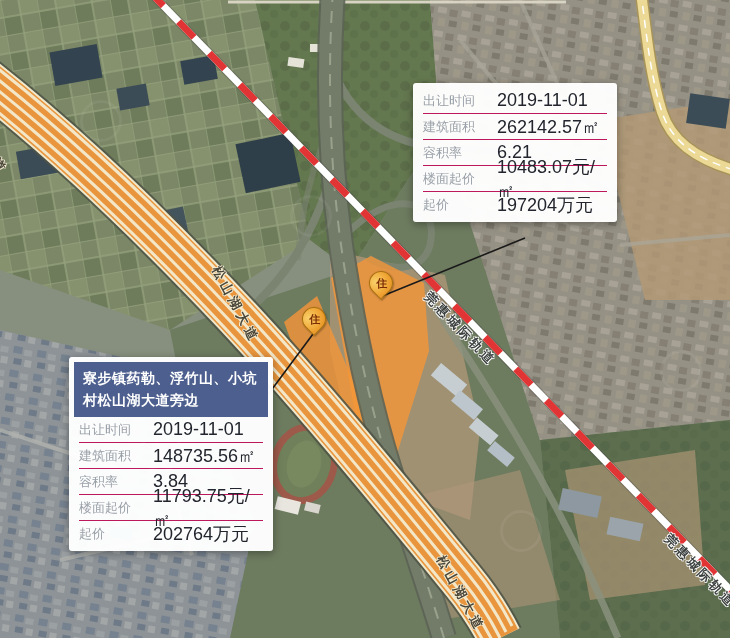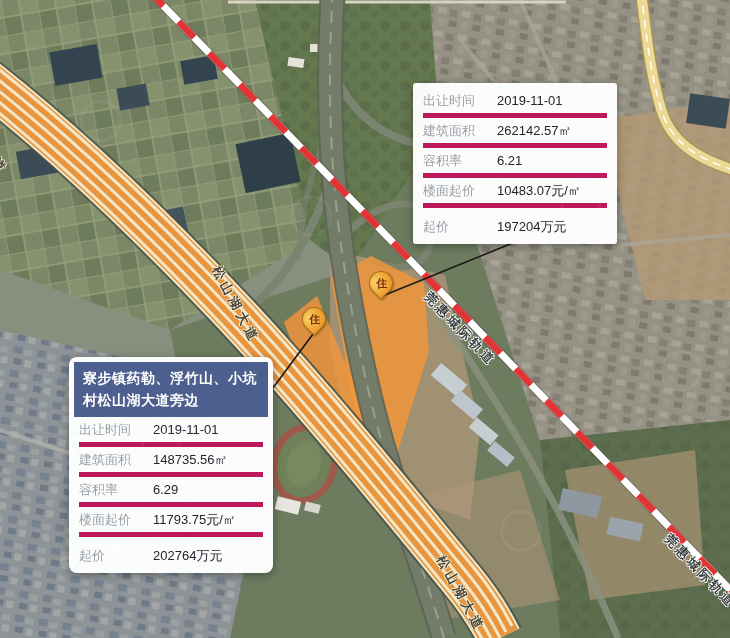--- a/index.html
+++ b/index.html
@@ -42,25 +42,25 @@
     position:absolute;z-index:20;width:194px;background:rgba(255,255,255,.97);
     border-radius:3px;box-shadow:0 2px 9px rgba(0,0,0,.35);padding:5px;
   }
   .card-header{
     background:#4d5f8e;color:#fff;font-weight:bold;font-size:14px;
     letter-spacing:.5px;padding:6px 9px;line-height:1.55;
   }
   .card-body{padding:0 5px;}
   .card-row{
     display:flex;align-items:center;height:25px;
-    border-bottom:5px solid #be185d;font-size:13px;
-  }
-  .card-row:last-child{border-bottom:none;margin-top:6px;}
+    border-bottom:1px solid #be185d;font-size:13px;
+  }
+  .card-row:last-child{border-bottom:none;}
   .card-row .lbl{width:74px;color:#9aa0a8;flex:none;}
-  .card-row .val{color:#22252d;font-size:13px;}
+  .card-row .val{color:#22252d;font-size:18px;}
 
   
   .wm{
     position:absolute;z-index:30;width:36px;height:36px;border-radius:50%;
     border:3px solid #fff;opacity:.06;pointer-events:none;
   }
 </style>
 </head>
 <body>
 
@@ -235,34 +235,34 @@
         <span class="lbl">楼面起价</span>
         <span class="val">10483.07元/㎡</span>
       </div>
       <div class="card-row">
         <span class="lbl">起价</span>
         <span class="val">197204万元</span>
       </div>
     </div>
   </div>
 
-  <div class="card" style="left:69px;top:357px;border-radius:8px;">
+  <div class="card" style="left:69px;top:357px;">
     <div class="card-header">寮步镇药勒、浮竹山、小坑村松山湖大道旁边</div>
     <div class="card-body">
       <div class="card-row">
         <span class="lbl">出让时间</span>
         <span class="val">2019-11-01</span>
       </div>
       <div class="card-row">
         <span class="lbl">建筑面积</span>
         <span class="val">148735.56㎡</span>
       </div>
       <div class="card-row">
         <span class="lbl">容积率</span>
-        <span class="val">6.29</span>
+        <span class="val">3.84</span>
       </div>
       <div class="card-row">
         <span class="lbl">楼面起价</span>
         <span class="val">11793.75元/㎡</span>
       </div>
       <div class="card-row">
         <span class="lbl">起价</span>
         <span class="val">202764万元</span>
       </div>
     </div>

